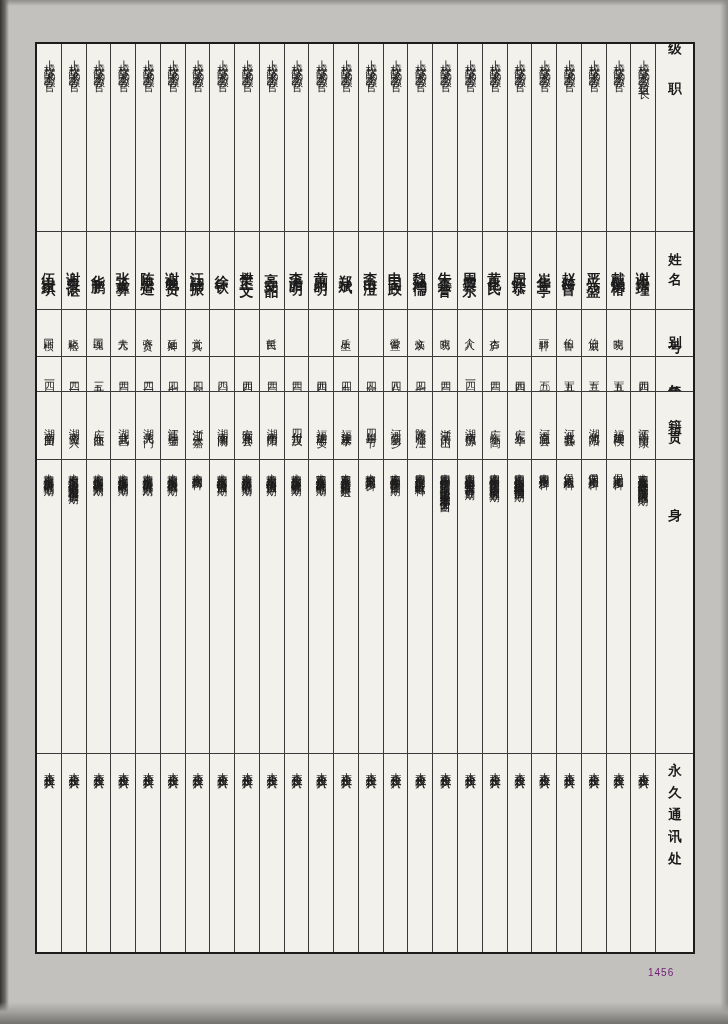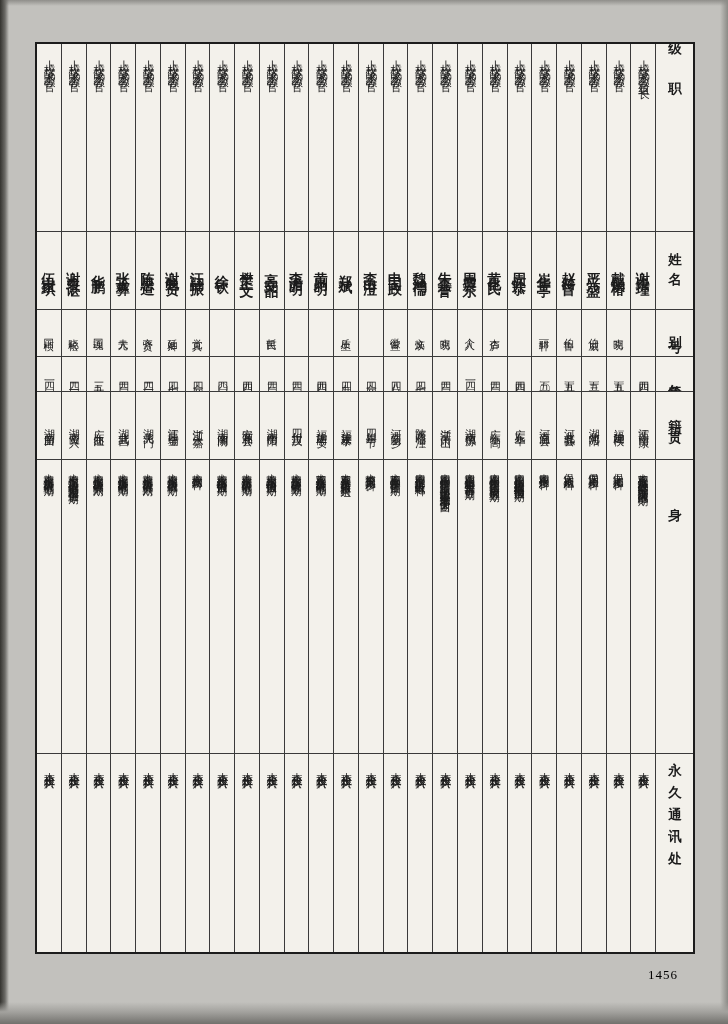--- a/index.html
+++ b/index.html
@@ -53,21 +53,21 @@
   .label-rank   { letter-spacing:42px; transform:translateY(-21px); }
   .label-name   { letter-spacing:20px; transform:translateY(-10px); }
   .label-alias  { letter-spacing:6px;  transform:translateY(-3px); }
   .label-age    { letter-spacing:1px; }
   .label-origin { letter-spacing:12px; transform:translateY(-6px); }
   .label-bg     { letter-spacing:64px; transform:translateY(-32px); }
   .label-addr   { letter-spacing:22px; transform:translateY(-11px); }
 
   .page-number {
     position:absolute; left:648px; top:967px;
-    font-family:Liberation Serif, serif; font-size:13px; color:#000000; letter-spacing:1px;
+    font-family:Liberation Sans, sans-serif; font-size:10px; color:#701a75; letter-spacing:1px;
   }
 </style>
 </head>
 <body>
 
 <div class="edge-top"></div>
 <div class="edge-left"></div>
 <div class="edge-right"></div>
 <div class="edge-bottom"></div>
 

